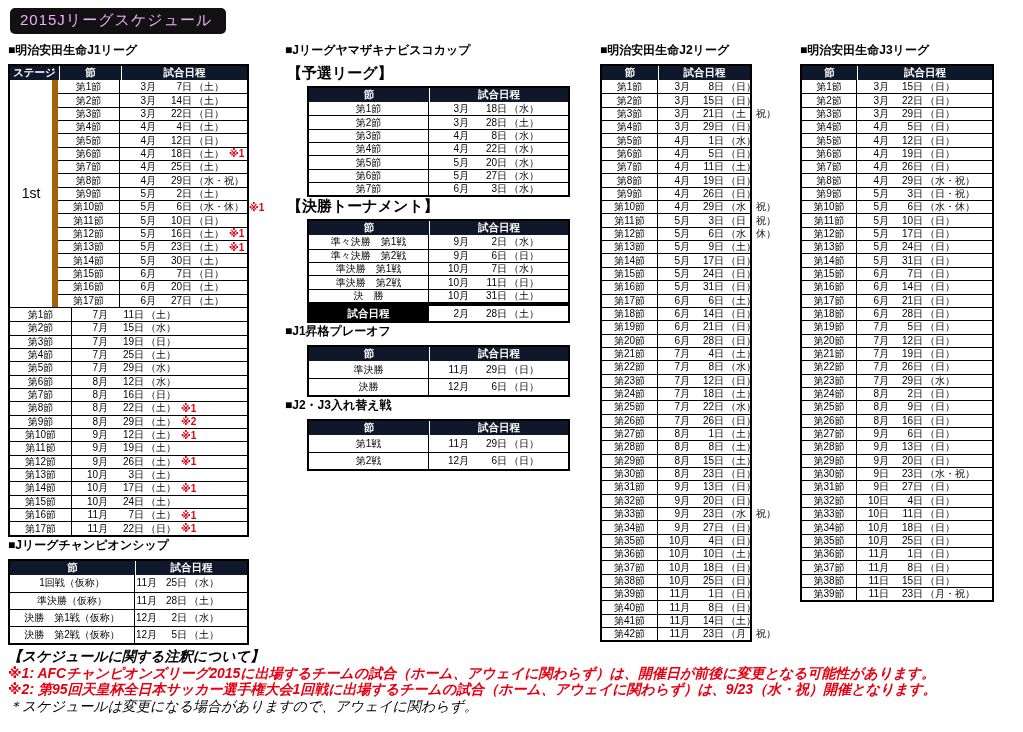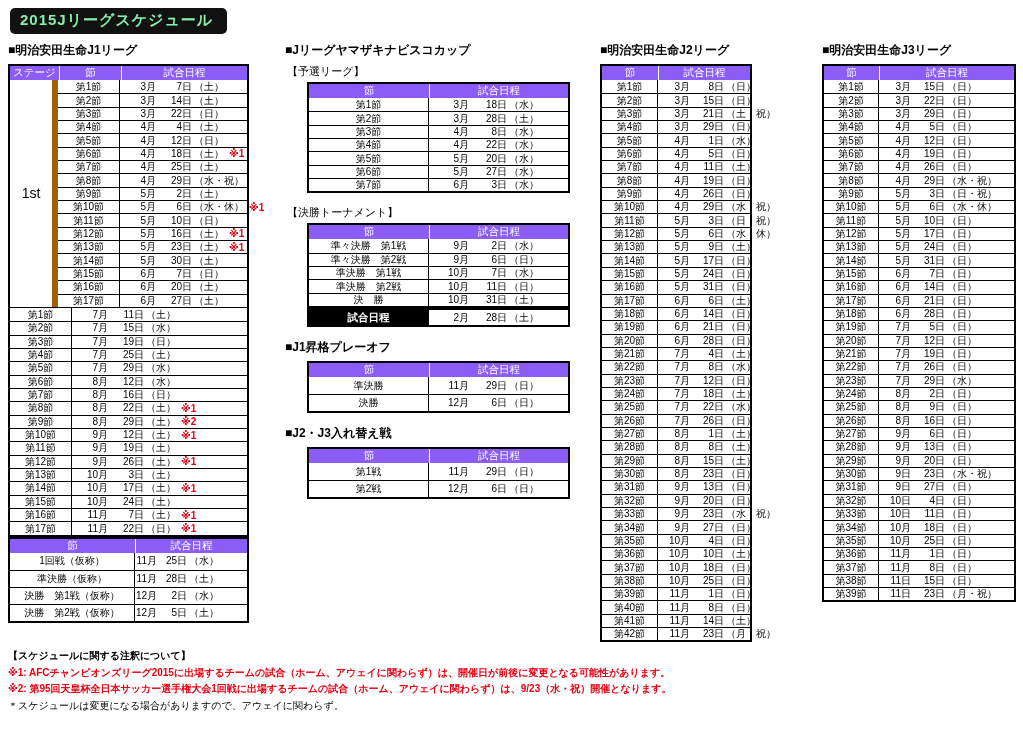--- a/index.html
+++ b/index.html
@@ -1,30 +1,30 @@
 <!DOCTYPE html>
 <html><head>
 <meta charset="utf-8">
 <style>
   html,body{margin:0;padding:0;background:#fff;}
   body{width:1023px;height:732px;position:relative;overflow:hidden;
        font-family:"Liberation Sans","DejaVu Sans",sans-serif;color:#000;}
-  .title-badge{position:absolute;left:10px;top:8px;background:#111;color:#86efac;
-       font-weight:bold;font-size:15px;padding:3px 14px 4px 10px;border-radius:5px;letter-spacing:1px;}
+  .title-badge{position:absolute;left:10px;top:8px;background:#111;color:#f0abfc;
+       font-weight:normal;font-size:15px;padding:3px 14px 4px 10px;border-radius:5px;letter-spacing:1px;}
   .col{position:absolute;top:42px;}
   .col1{left:8px;width:241px;}
   .col2{left:285px;width:285px;}
   .col3{left:600px;width:152px;}
-  .col4{left:822px;width:194px;}
+  .col4{left:800px;width:194px;}
   .sec-heading{font-weight:bold;font-size:12px;margin:0 0 5px 0;white-space:nowrap;}
-  .sub-label{font-weight:normal;font-size:11px;margin:0 0 3px 2px;white-space:nowrap;}
-  .mt{margin-top:12px;}
+  .sub-label{font-weight:bold;font-size:15px;margin:0 0 3px 2px;white-space:nowrap;}
+  .mt{}
   .indent{margin-left:22px;}
   .table{border:2px solid #000;--rw:62px;--mw:36px;--dw:36px;}
-  .thead{display:flex;background:#8b5cf6;color:#fff;font-weight:normal;font-size:10.5px;
+  .thead{display:flex;background:#0f172a;color:#fff;font-weight:bold;font-size:10.5px;
        height:14px;align-items:flex-start;}
   .thead>div{text-align:center;box-sizing:border-box;height:100%;display:flex;
        align-items:center;justify-content:center;}
   .thead>div+div{border-left:1px solid #fff;}
   .h-stage{flex:0 0 49px;}
   .h-round{flex:0 0 var(--rw);}
   .h-date{flex:1;}
   .trow{display:flex;height:13.35px;box-sizing:border-box;align-items:center;font-size:10px;}
   .trow+.trow{border-top:1px solid #000;}
   .c-round{flex:0 0 var(--rw);border-right:1px solid #000;box-sizing:border-box;height:100%;
@@ -43,21 +43,21 @@
   
   .j1-table{--rw:62px;--mw:36px;--dw:36px;}
   .champ-table{--rw:125px;--mw:22px;--dw:30px;}
   .nab-table{--rw:120px;--mw:40px;--dw:38px;}
   .j2-table{--rw:56px;--mw:32px;--dw:34px;}
   .j3-table{--rw:55px;--mw:32px;--dw:34px;}
   .small-rows .trow{height:17px;}
   .xerox-table .trow{height:15px;}
   .xhead{background:#000;color:#fff;font-weight:bold;font-size:10.5px;}
   
-  .notes{position:absolute;left:8px;top:648px;width:1005px;font-size:10px;line-height:16.5px;}
+  .notes{position:absolute;left:8px;top:648px;width:1005px;font-size:14px;line-height:16.5px;font-style:italic;}
   .note-heading{font-weight:bold;}
   .note-red{color:#e60012;font-weight:bold;}
 </style>
 </head>
 <body>
 
 <div class="title-badge">2015Jリーグスケジュール</div>
 
 <div class="col col1">
   <div class="sec-heading">■明治安田生命J1リーグ</div>
@@ -356,20 +356,21 @@
                 <span class="dd">22日</span>
                 <span class="dw">（日）</span>
                 <span class="dn">※1</span>
               </div>
             </div>
           </div>
         </div>
       </div>
   </div>
 
+  <div class="sec-heading mt">■Jリーグチャンピオンシップ</div>
   <div class="table champ-table small-rows">
     <div class="thead">
       <div class="h-round">節</div>
       <div class="h-date">試合日程</div>
     </div>
     <div>
         <div class="trow">
           <div class="c-round">1回戦（仮称）</div>
           <div class="c-date">
             <span class="dm">11月</span>

